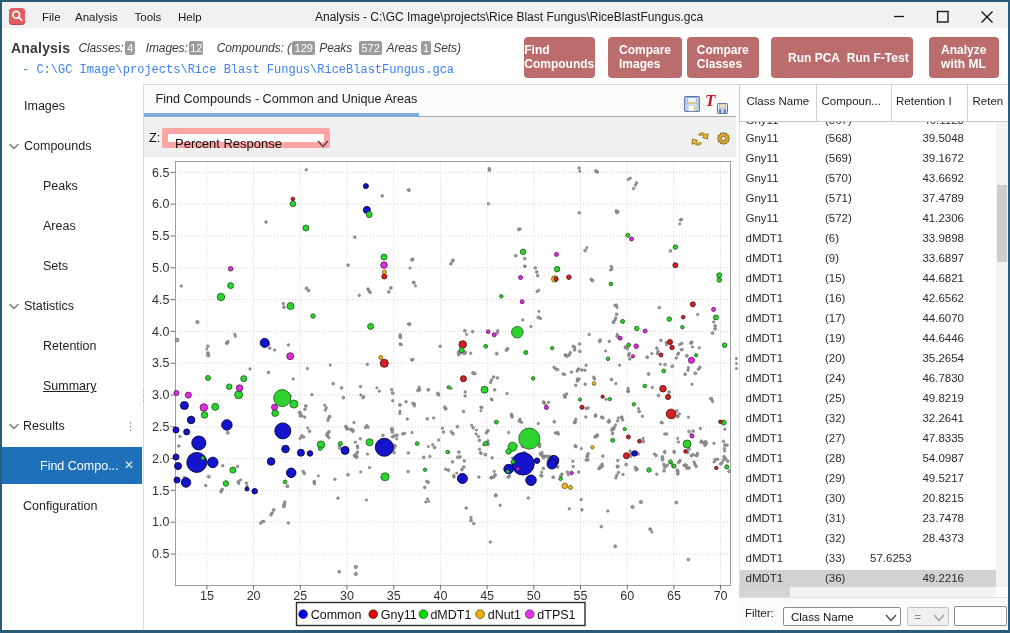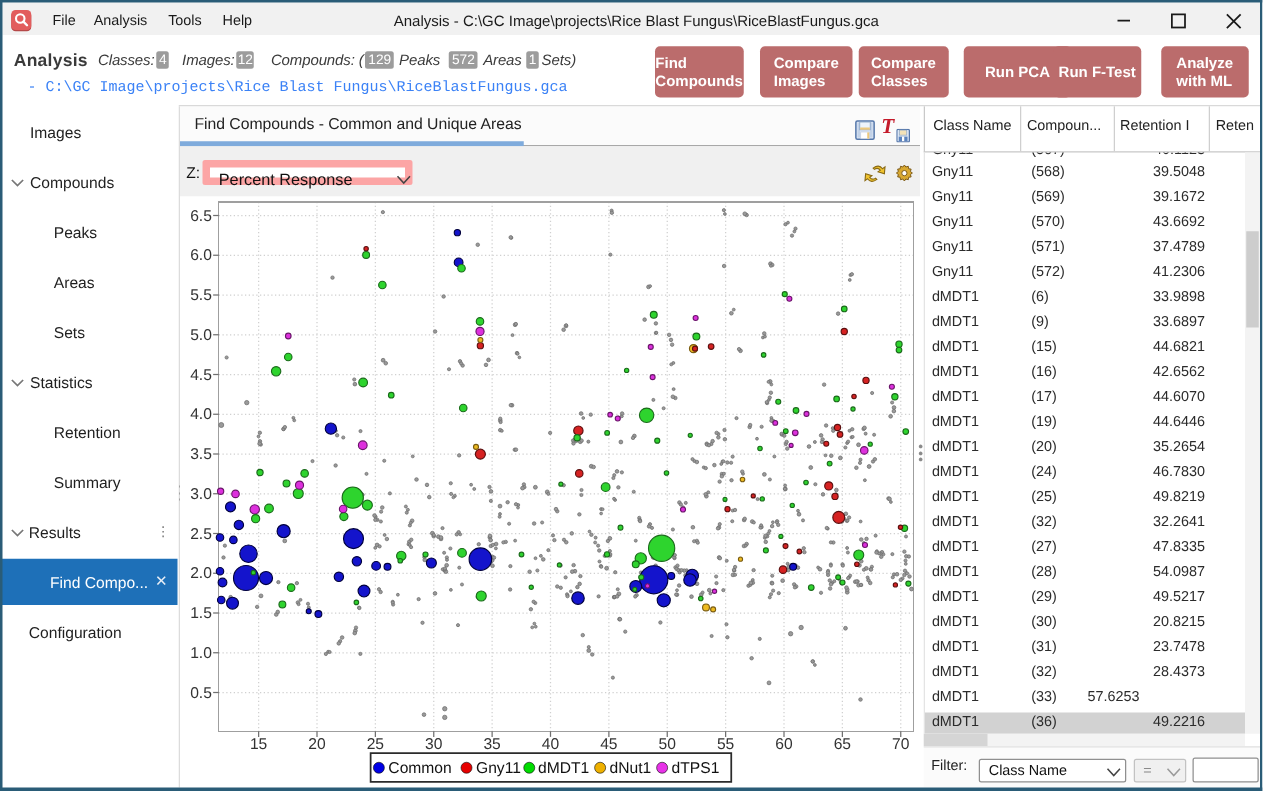--- a/index.html
+++ b/index.html
@@ -115,21 +115,21 @@
       </svg>
   <div class="nav" style="left:22px; top:51px;">Compounds</div>
   <div class="nav" style="left:41px; top:91px;">Peaks</div>
   <div class="nav" style="left:41px; top:131px;">Areas</div>
   <div class="nav" style="left:41px; top:171px;">Sets</div>
   <svg class="chev" style="left:4px; top:213px;" viewBox="0 0 16 16">
         <path d="M3.5 6 L8 10.5 L12.5 6" fill="none" stroke="#777" stroke-width="1.4"></path>
       </svg>
   <div class="nav" style="left:22px; top:211px;text-align:right;">Statistics</div>
   <div class="nav" style="left:41px; top:251px;">Retention</div>
-  <div class="nav" style="left:41px; top:291px;">Summary</div>
+  <div class="nav" style="left:41px; top:291px;text-decoration:underline;">Summary</div>
   <svg class="chev" style="left:4px; top:333px;" viewBox="0 0 16 16">
         <path d="M3.5 6 L8 10.5 L12.5 6" fill="none" stroke="#777" stroke-width="1.4"></path>
       </svg>
   <div class="nav" style="left:21px; top:331px;">Results</div>
   <div class="nav" style="left:123px; top:331px; color:#777; font-size:11px;">⋮</div>
   <div id="selrow">
         <div class="t">Find Compo...</div>
         <div class="x">✕</div>
       </div>
   <div class="nav" style="left:21px; top:411px;">Configuration</div>

